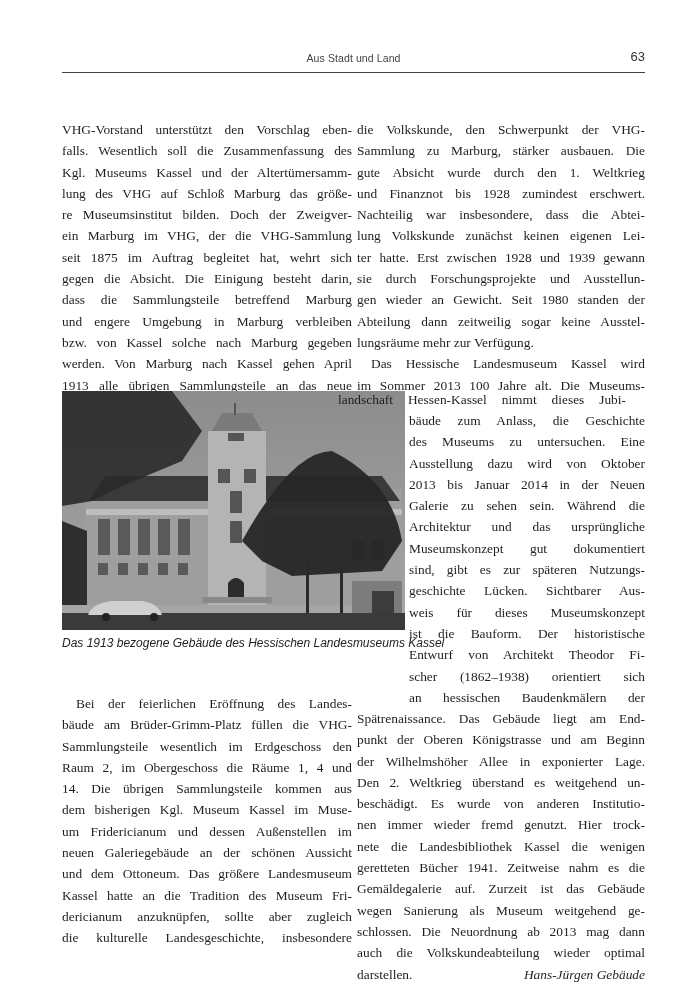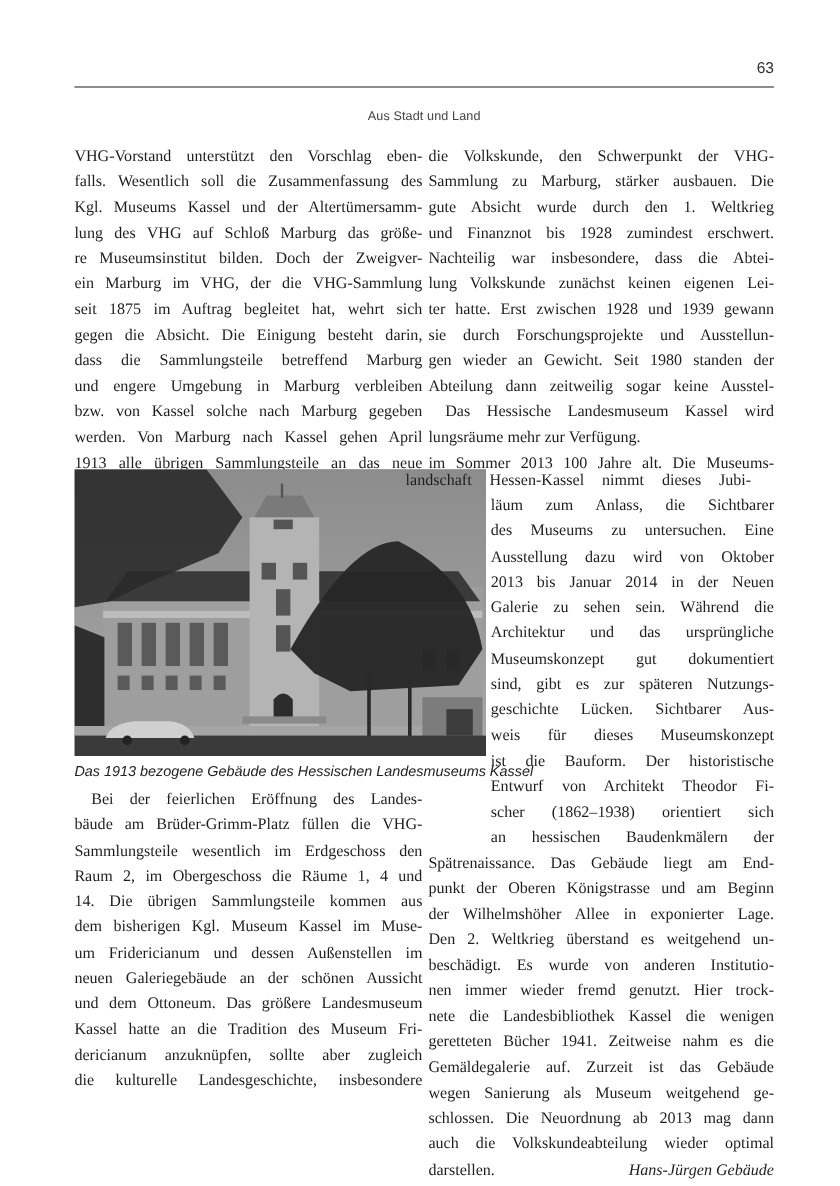--- a/index.html
+++ b/index.html
@@ -1,22 +1,22 @@
 <!DOCTYPE html>
 <html><head>
 <meta charset="utf-8">
 <style>
   html, body { margin: 0; padding: 0; background: #ffffff; }
   body { width: 700px; height: 988px; position: relative; overflow: hidden; font-family: "Liberation Serif", serif; color: #1e1e1e; }
   .header { position: absolute; left: 62px; top: 50px; width: 583px; height: 22px; border-bottom: 1px solid #444; }
-  .header-title { position: absolute; left: 0; right: 0; top: 2px; text-align: center; font-family: "Liberation Sans", sans-serif; font-size: 10.5px; color: #444; letter-spacing: 0.1px; margin-top: 39px; }
+  .header-title { position: absolute; left: 0; right: 0; top: 2px; text-align: center; font-family: "Liberation Sans", sans-serif; font-size: 10.5px; color: #444; letter-spacing: 0.1px; }
   .page-number { position: absolute; right: 0; top: -1px; font-family: "Liberation Sans", sans-serif; font-size: 13px; color: #333; }
   .col { position: absolute; font-size: 13.4px; line-height: 21.3px; margin-top: 31px; }
   .col-left-top { left: 62px; top: 88px; width: 290px; }
-  .col-left-bottom { left: 62px; top: 624px; width: 290px; }
+  .col-left-bottom { left: 62px; top: 662px; width: 290px; }
   .col-right-top { left: 357px; top: 88px; width: 288px; }
   .col-right-wrap { left: 409px; top: 365px; width: 236px; }
   .col-right-bottom { left: 357px; top: 663px; width: 288px; }
   .line { display: block; text-align: justify; text-align-last: justify; white-space: nowrap; height: 21.3px; }
   .line.last { text-align-last: left; }
   .indent { padding-left: 14px; }
   .photo { position: absolute; left: 62px; top: 391px; width: 343px; height: 239px; background: #9a9a9a; overflow: hidden; }
   .caption { position: absolute; left: 62px; top: 636px; width: 345px; font-family: "Liberation Sans", sans-serif; font-style: italic; font-size: 12px; color: #222; white-space: nowrap; }
   .author-line { display: flex; justify-content: space-between; }
   .author { font-style: italic; }
@@ -119,31 +119,31 @@
   <span class="line">die Volkskunde, den Schwerpunkt der VHG-</span>
   <span class="line">Sammlung zu Marburg, stärker ausbauen. Die</span>
   <span class="line">gute Absicht wurde durch den 1. Weltkrieg</span>
   <span class="line">und Finanznot bis 1928 zumindest erschwert.</span>
   <span class="line">Nachteilig war insbesondere, dass die Abtei-</span>
   <span class="line">lung Volkskunde zunächst keinen eigenen Lei-</span>
   <span class="line">ter hatte. Erst zwischen 1928 und 1939 gewann</span>
   <span class="line">sie durch Forschungsprojekte und Ausstellun-</span>
   <span class="line">gen wieder an Gewicht. Seit 1980 standen der</span>
   <span class="line">Abteilung dann zeitweilig sogar keine Ausstel-</span>
+  <span class="line last">lungsräume mehr zur Verfügung.</span>
   <span class="line indent">Das Hessische Landesmuseum Kassel wird</span>
-  <span class="line last">lungsräume mehr zur Verfügung.</span>
   <span class="line">im Sommer 2013 100 Jahre alt. Die Museums-</span>
 </div>
 
 <div class="col col-right-wrap" style="top: 358px; left: 338px; width: 288px; font-family: Liberation Serif, serif;">
   <span class="line">landschaft Hessen-Kassel nimmt dieses Jubi-</span>
 </div>
 
 <div class="col col-right-wrap" style="top: 379px;">
-  <span class="line">läum zum Anlass, die Sichtbarer</span>
+  <span class="line">bäude zum Anlass, die Geschichte</span>
   <span class="line">des Museums zu untersuchen. Eine</span>
   <span class="line">Ausstellung dazu wird von Oktober</span>
   <span class="line">2013 bis Januar 2014 in der Neuen</span>
   <span class="line">Galerie zu sehen sein. Während die</span>
   <span class="line">Architektur und das ursprüngliche</span>
   <span class="line">Museumskonzept gut dokumentiert</span>
   <span class="line">sind, gibt es zur späteren Nutzungs-</span>
   <span class="line">geschichte Lücken. Sichtbarer Aus-</span>
   <span class="line">weis für dieses Museumskonzept</span>
   <span class="line">ist die Bauform. Der historistische</span>

